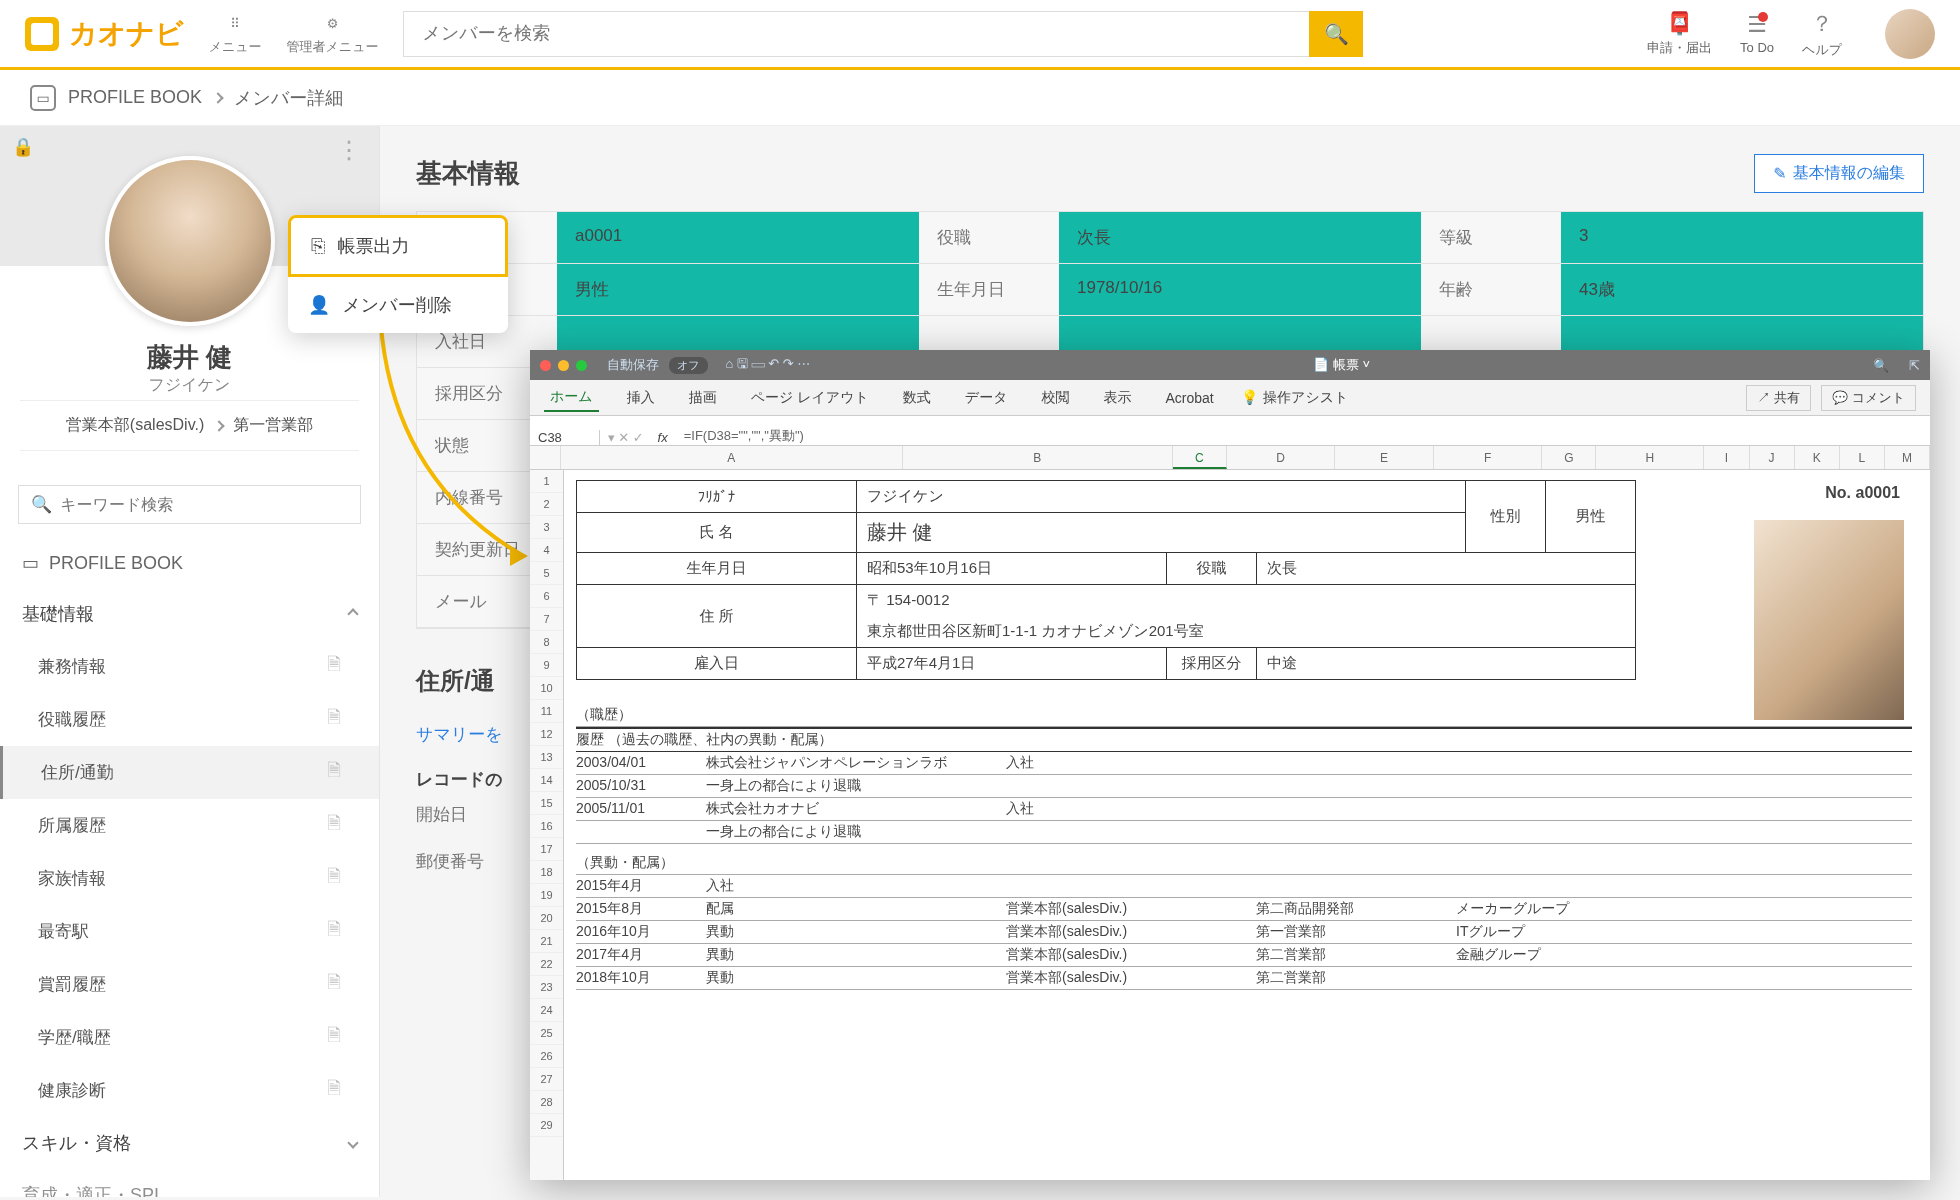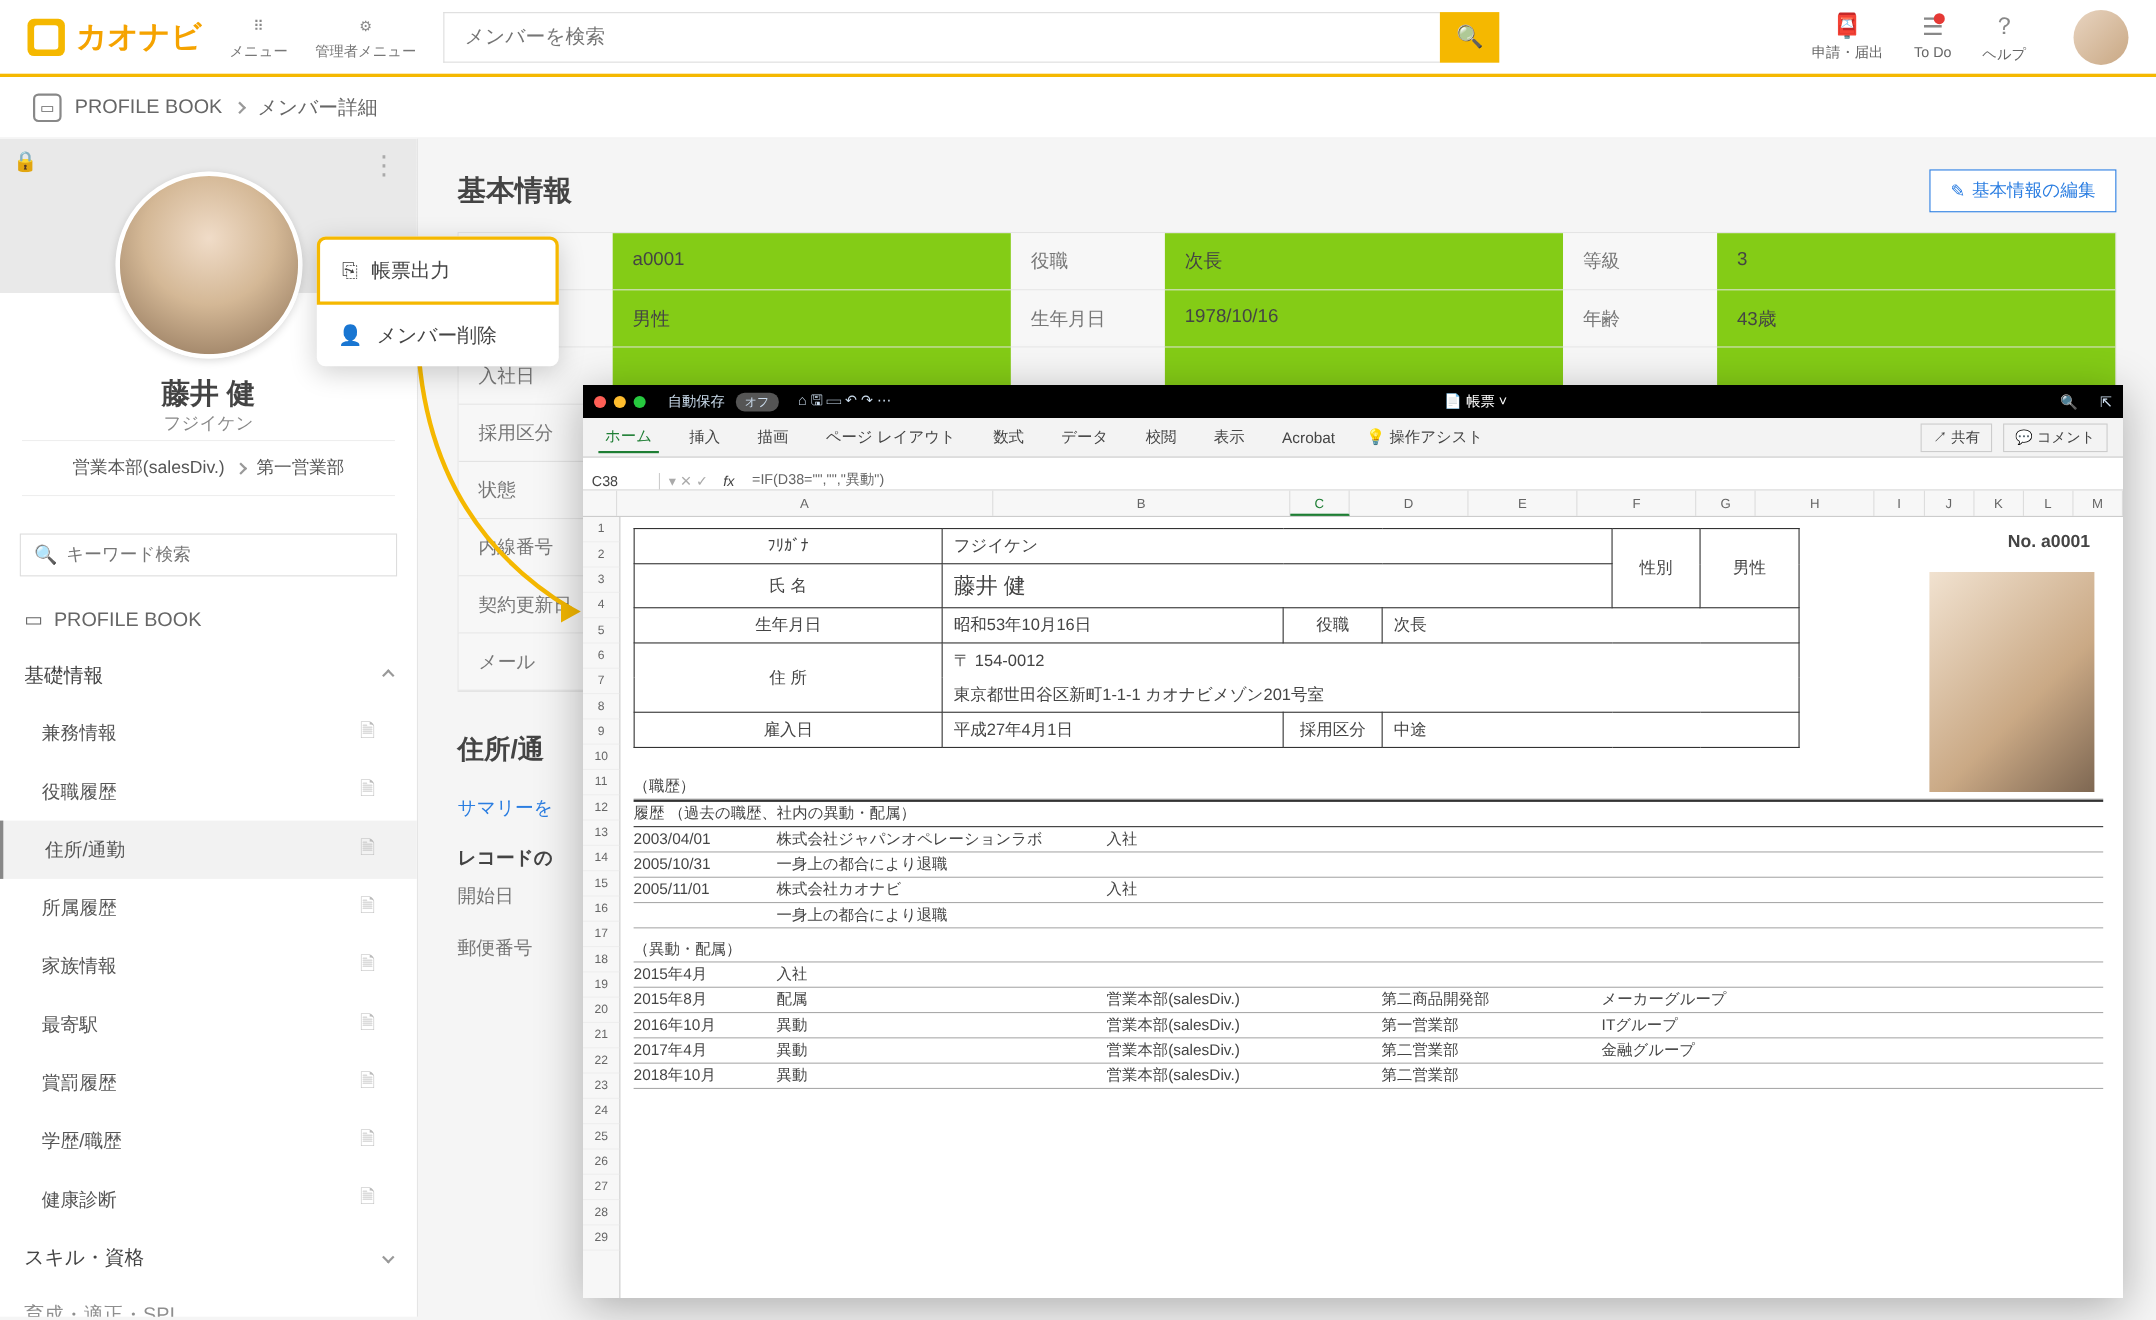--- a/index.html
+++ b/index.html
@@ -39,35 +39,35 @@
 .acc{padding:14px 22px;font-size:18px;display:flex;justify-content:space-between;align-items:center;cursor:pointer}
 .acc-sub{padding:12px 38px;font-size:17px;display:flex;justify-content:space-between;align-items:center;cursor:pointer;color:#555}
 .acc-sub.active{background:#f2f2f2;border-left:3px solid #888}
 .doc-ico{color:#bbb;font-size:17px}
 
 .main{flex:1;overflow:auto;padding:28px 36px}
 .mhead{display:flex;justify-content:space-between;align-items:center;margin-bottom:18px}
 .mhead h2{font-size:26px}
 .edit-btn{border:1.5px solid #2a7de1;color:#2a7de1;background:#fff;padding:8px 18px;font-size:16px;cursor:pointer;display:flex;align-items:center;gap:6px}
 .info-grid{display:grid;grid-template-columns:140px 1fr 140px 1fr 140px 1fr;border:1px solid #e3e3e3}
-.info-grid>div{padding:14px 18px;border-bottom:1px solid #e3e3e3;background:#84cc16}
+.info-grid>div{padding:14px 18px;border-bottom:1px solid #e3e3e3;background:#14b8a6}
 .info-grid .lbl{background:#f7f7f7;color:#777}
 .sub{margin-top:36px}
 .sub h2{font-size:24px;margin-bottom:14px}
 .sub-link{color:#2a7de1;padding:12px 0;display:inline-block}
 .sub-row{display:flex;padding:12px 0}
 .sub-row .l{width:120px;color:#777}
 
 .pop{position:absolute;top:215px;left:288px;width:220px;background:#fff;border-radius:8px;box-shadow:0 6px 24px rgba(0,0,0,.18);z-index:50}
 .pop-item{padding:16px 20px;display:flex;align-items:center;gap:12px;font-size:18px;cursor:pointer}
 .pop-item:first-child{border:3px solid #f5b800;border-radius:8px 8px 0 0}
 .arrow-path{position:absolute;top:264px;left:370px;width:160px;height:320px;z-index:45}
 
 .excel{position:absolute;top:350px;left:530px;width:1400px;height:830px;background:#fff;box-shadow:0 8px 40px rgba(0,0,0,.3);z-index:60;display:flex;flex-direction:column;font-size:15px}
-.ex-title{height:30px;background:#000000;display:flex;align-items:center;color:#cde;padding:0 10px;gap:10px;font-size:13px}
+.ex-title{height:30px;background:#737373;display:flex;align-items:center;color:#cde;padding:0 10px;gap:10px;font-size:13px}
 .tl-dots{display:flex;gap:7px}
 .tl-dot{width:11px;height:11px;border-radius:50%}
 .ex-title-center{flex:1;text-align:center;color:#fff}
 .ex-ribbon{height:36px;background:#f3f3f3;border-bottom:1px solid #ccc;display:flex;align-items:center;gap:22px;padding:0 14px;font-size:14px;color:#444}
 .ex-ribbon .tab{padding:4px 6px}
 .ex-ribbon .tab.active{border-bottom:2px solid #1e7e34;color:#1e7e34}
 .ex-ribbon .r{margin-left:auto;display:flex;gap:10px}
 .ex-ribbon .rbtn{border:1px solid #ccc;padding:3px 10px;font-size:13px}
 .ex-fx{height:30px;border-bottom:1px solid #ccc;display:flex;align-items:flex-end;font-size:13px}
 .ex-fx .cell{width:70px;padding:0 8px;border-right:1px solid #ccc}

